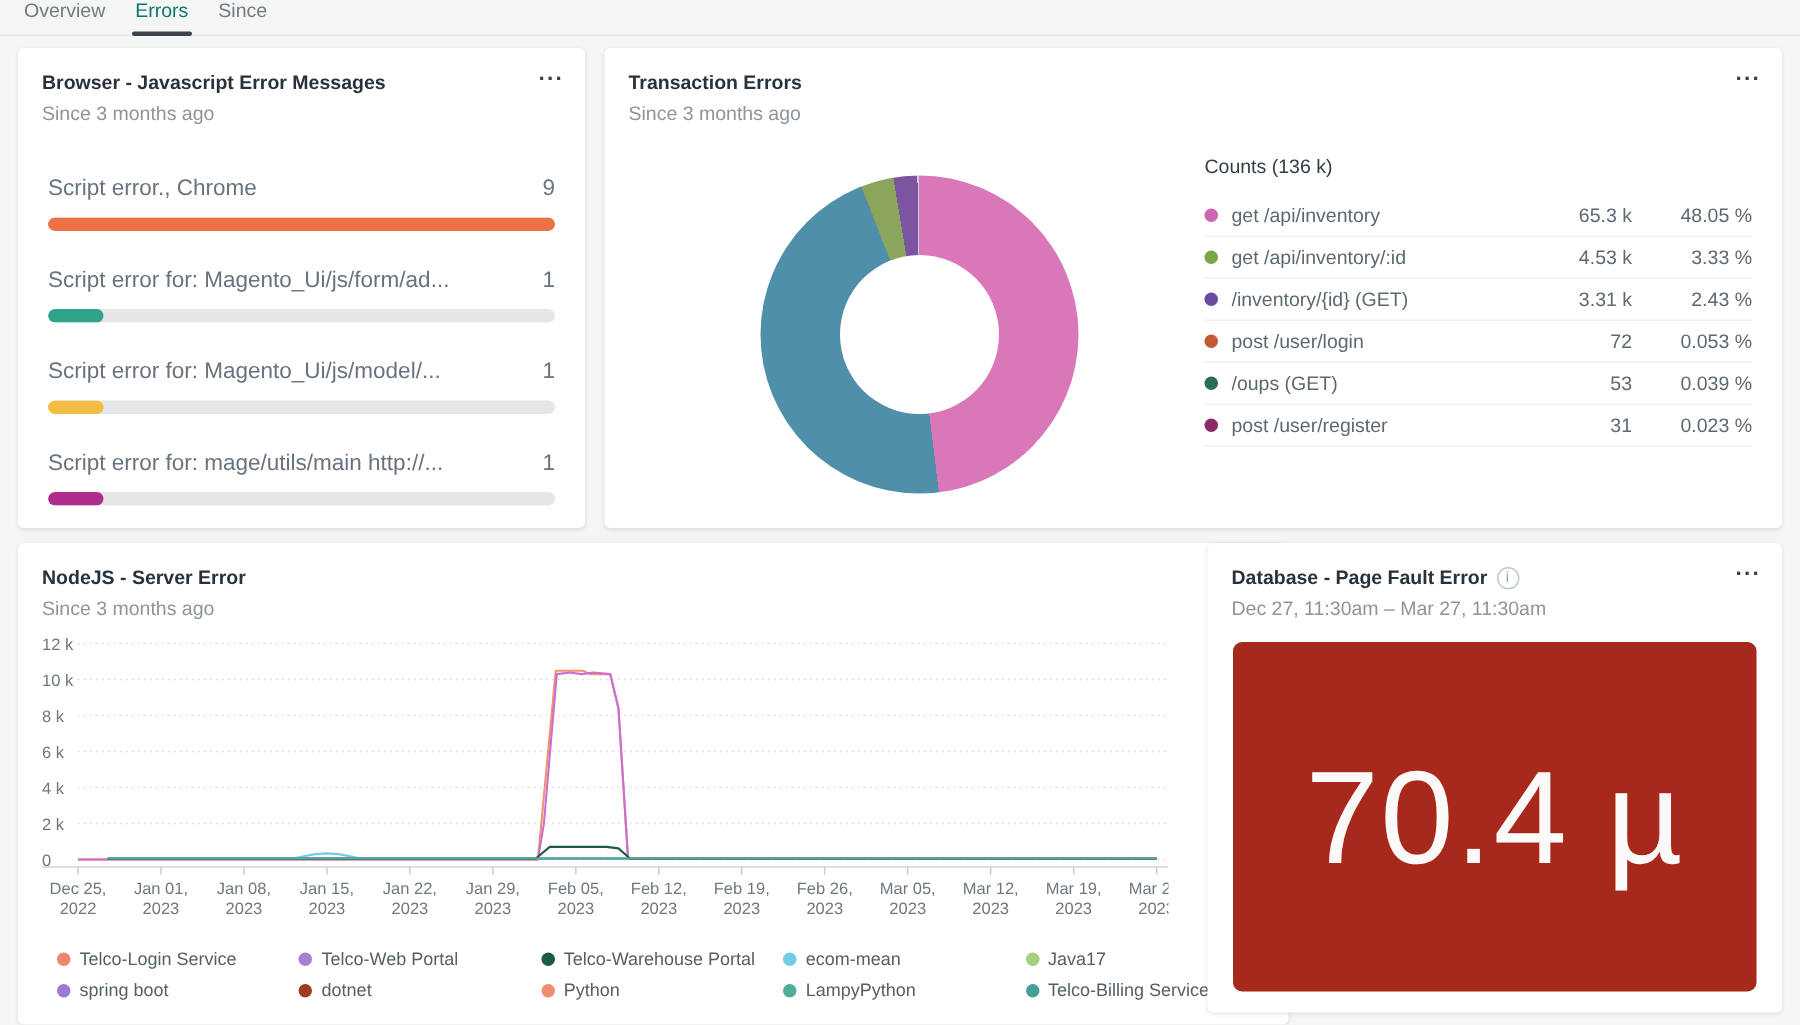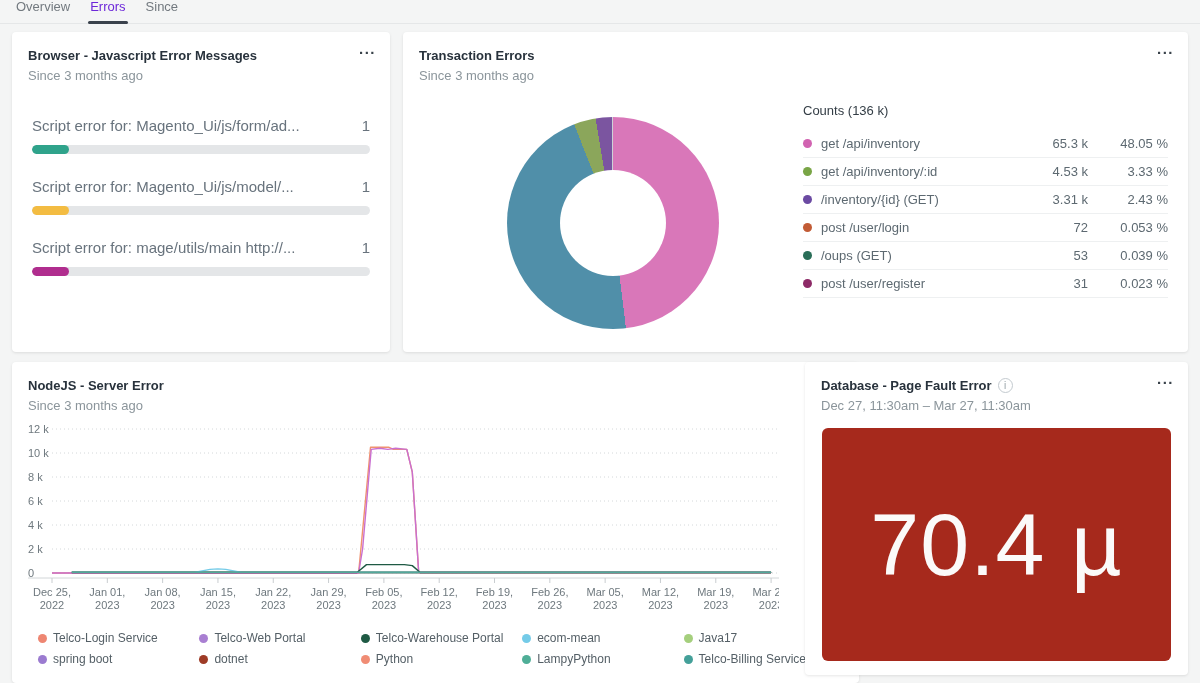--- a/index.html
+++ b/index.html
@@ -9,21 +9,21 @@
     font-family:"Liberation Sans", sans-serif;
     position:relative;
     color:#28323c;
   }
   
   .tabbar{
     height:24px; display:flex; gap:20px; padding:0 16px;
     border-bottom:1px solid #e5e7e8; align-items:flex-end;
   }
   .tab{ font-size:13px; color:#72797f; padding-bottom:9px; position:relative; cursor:pointer; }
-  .tab.active{ color:#6d28d9;margin-top:24px; }
+  .tab.active{ color:#0f766e;margin-top:24px; }
   .tab.active::after{
     content:""; position:absolute; left:-2px; right:-2px; bottom:-1px;
     height:3px; background:#3a424c; border-radius:2px;
   }
   
   .panel{
     position:absolute; background:#fff; border-radius:4px;
     box-shadow:0 1px 3px rgba(0,0,0,.10); overflow:hidden;
   }
   #p-browser    { left:12px;  top:32px;  width:378px; height:320px; }
@@ -90,20 +90,29 @@
   <div class="tab">Since</div>
 </div>
 
 <div class="panel" id="p-browser">
   <div class="panel-header">
     <div class="panel-title">Browser - Javascript Error Messages</div>
     <div class="panel-sub">Since 3 months ago</div>
     <div class="dots">...</div>
   </div>
   <div class="bar-list" id="browser-list">
+      <div class="bar-item">
+        <div class="bar-row">
+          <span>Script error., Chrome</span>
+          <span>9</span>
+        </div>
+        <div class="bar-track">
+          <div class="bar-fill" style="width: 100%; background: rgb(237, 113, 68);"></div>
+        </div>
+      </div>
       <div class="bar-item">
         <div class="bar-row">
           <span>Script error for: Magento_Ui/js/form/ad...</span>
           <span>1</span>
         </div>
         <div class="bar-track">
           <div class="bar-fill" style="width: 11%; background: rgb(47, 163, 139);"></div>
         </div>
       </div>
       <div class="bar-item">

